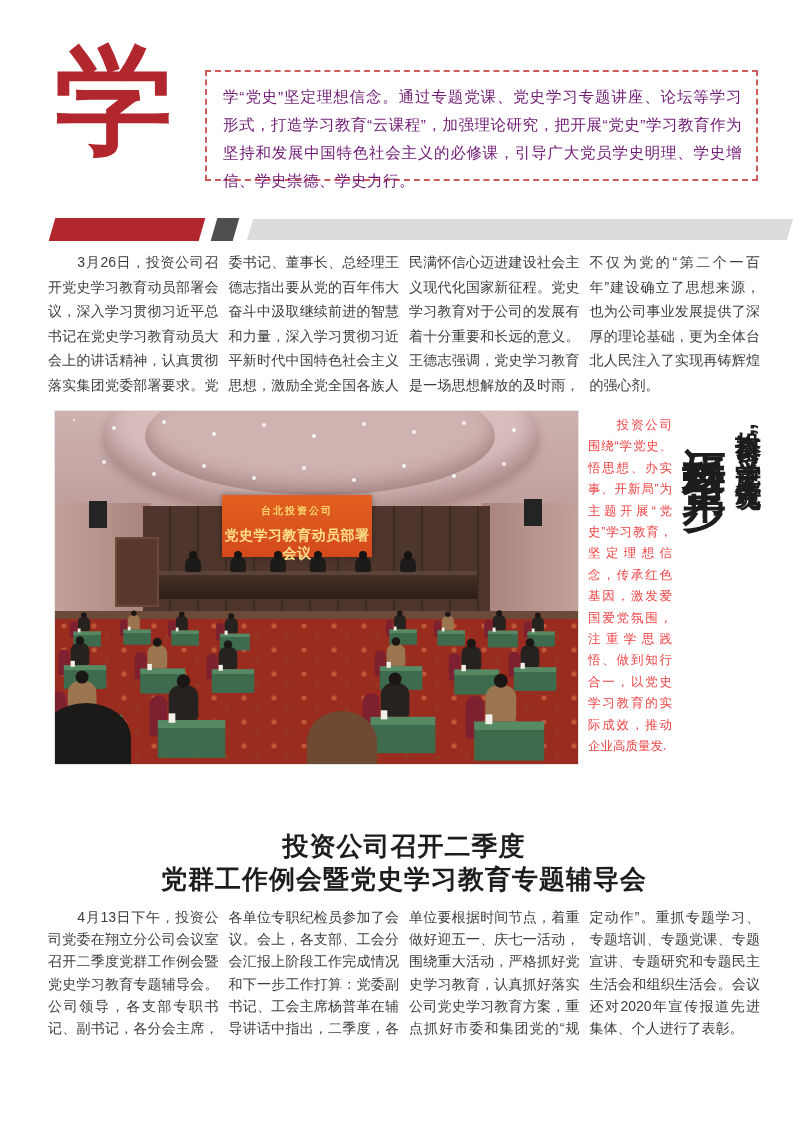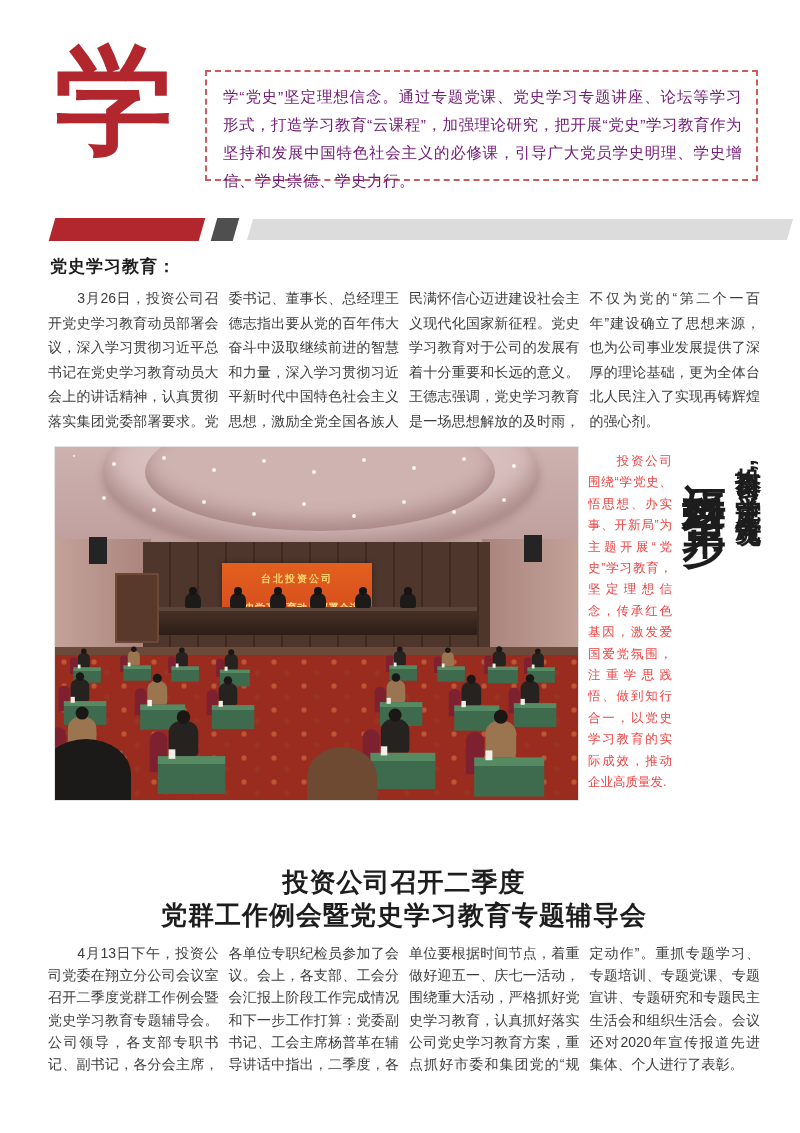--- a/index.html
+++ b/index.html
@@ -74,25 +74,25 @@
     background:linear-gradient(to right,#c3a29a,#a9837c);}
   .wall-right{position:absolute;right:0;top:92px;width:96px;height:120px;
     background:linear-gradient(to left,#c3a29a,#a9837c);}
   .back-wall{position:absolute;left:88px;top:95px;width:347px;height:112px;
     background:repeating-linear-gradient(90deg,#4e362c 0 26px,#3e2a22 26px 28px);}
   .baseboard{position:absolute;left:0;top:200px;width:100%;height:10px;background:#6b4a3a;}
   .door{position:absolute;left:60px;top:126px;width:40px;height:66px;background:#59392b;border:2px solid #6d4836;}
   .speaker{position:absolute;width:18px;height:27px;background:#242424;}
   .spk-l{left:34px;top:90px;}
   .spk-r{right:36px;top:88px;}
-  .screen{position:absolute;left:167px;top:116px;width:150px;height:62px;
+  .screen{position:absolute;left:167px;top:84px;width:150px;height:62px;
     background:linear-gradient(#e2601f,#d4491c);box-shadow:0 0 6px rgba(0,0,0,.35);
     text-align:center;color:#ffd76e;font-weight:bold;}
   .screen-l1{font-size:10px;letter-spacing:2px;margin-top:9px;}
-  .screen-l2{font-size:10px;letter-spacing:.5px;margin-top:15px;color:#ffe08a;}
+  .screen-l2{font-size:14px;letter-spacing:.5px;margin-top:9px;color:#ffe08a;}
   .screen-mark{width:34px;height:3px;background:rgba(140,30,20,.65);margin:8px auto 0;}
   .head-table{position:absolute;left:104px;top:160px;width:318px;height:28px;
     background:linear-gradient(#4a342a,#2c1d16);}
   .head-table:before{content:"";position:absolute;left:0;top:0;width:100%;height:4px;background:#5d443a;}
   .ht-guy{position:absolute;top:-14px;width:16px;height:15px;background:#1d1b1a;border-radius:7px 7px 2px 2px;}
   .ht-guy:before{content:"";position:absolute;left:4px;top:-6px;width:8px;height:8px;border-radius:50%;background:#161412;}
   .floor{position:absolute;left:0;top:208px;width:100%;height:145px;background-color:#9a2b1f;
     background-image:radial-gradient(circle at 9px 7px,rgba(216,124,72,.55) 2px,transparent 3.2px),
       radial-gradient(circle at 22px 18px,rgba(150,55,32,.95) 2px,transparent 3.2px);
     background-size:30px 24px;}
@@ -133,21 +133,20 @@
       <span>学“党史”坚定理想信念。通过专题党课、党史学习专题讲座、论坛等学习形式，打造学习教育“云课程”，加强理论研究，把开展“党史”学习教育作为坚持和发展中国特色社会主义的必修课，引导广大党员学史明理、学史增信、学史崇德、学史力行。</span>
     </div>
   </div>
 
   <div class="divider">
     <div class="bar bar-red"></div>
     <div class="bar bar-dark"></div>
     <div class="bar bar-gray"></div>
   </div>
 
-  <div class="kicker">党史学习教育：</div>
   <div class="bodycols body1">　　3月26日，投资公司召开党史学习教育动员部署会议，深入学习贯彻习近平总书记在党史学习教育动员大会上的讲话精神，认真贯彻落实集团党委部署要求。党委书记、董事长、总经理王德志指出要从党的百年伟大奋斗中汲取继续前进的智慧和力量，深入学习贯彻习近平新时代中国特色社会主义思想，激励全党全国各族人民满怀信心迈进建设社会主义现代化国家新征程。党史学习教育对于公司的发展有着十分重要和长远的意义。王德志强调，党史学习教育是一场思想解放的及时雨，不仅为党的“第二个一百年”建设确立了思想来源，也为公司事业发展提供了深厚的理论基础，更为全体台北人民注入了实现再铸辉煌的强心剂。</div>
 
   <div class="feature">
 
     <div class="photo">
       <div class="ceiling">
         <div class="ceil-oval"></div>
         <div class="ceil-oval-inner"></div>
         <div class="lights"></div>
       </div>

